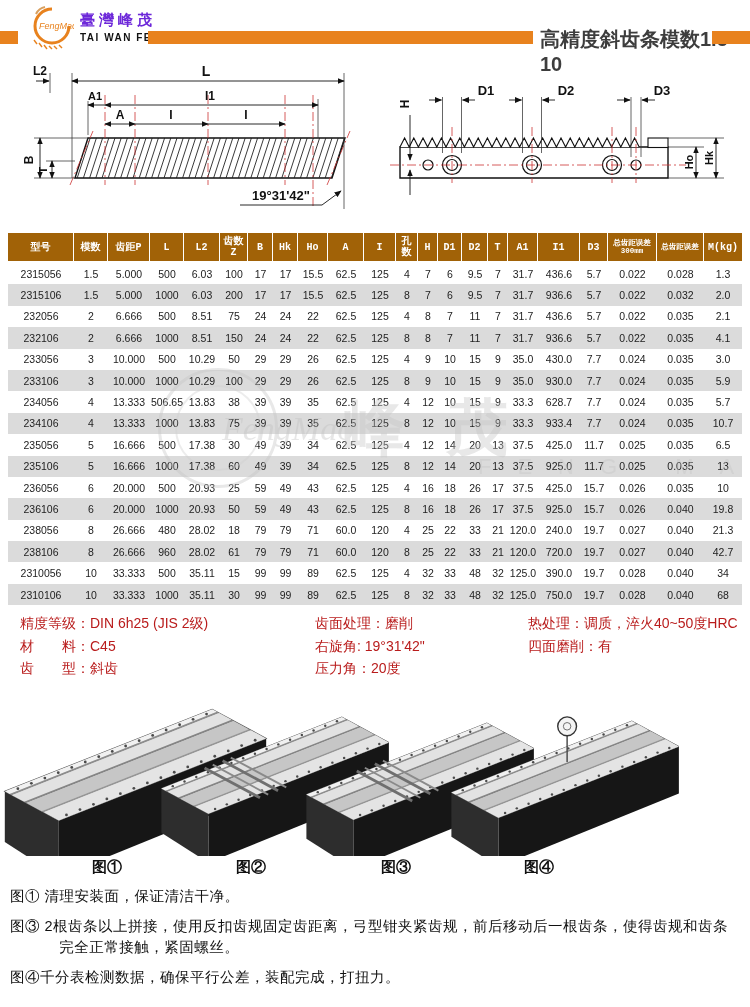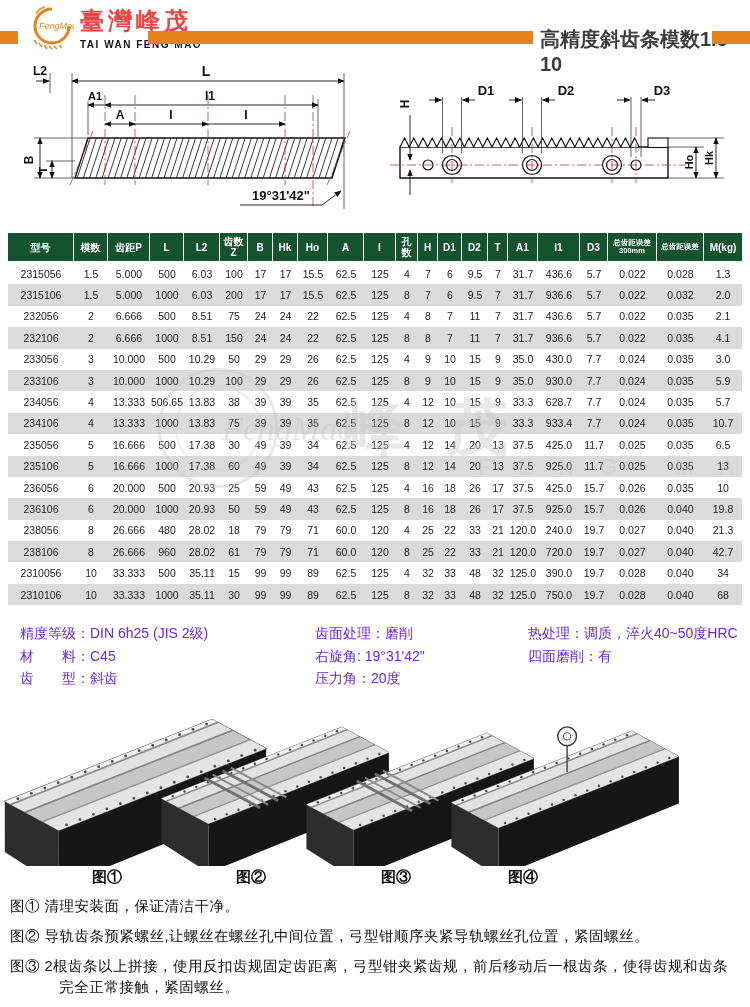--- a/index.html
+++ b/index.html
@@ -8,52 +8,52 @@
 
   
   .hdr { position:relative; height:57px; }
   .bar { position:absolute; background:#e8821e; height:13px; }
   .bar-left  { left:0;   top:31; width:18px; }
   .bar-long  { left:148px; top:31px; width:385px; }
   .bar-right { left:712px; top:31px; width:38px; }
   .bar-left{top:31px;}
   .logo { position:absolute; left:30px; top:4px; display:flex; align-items:center; }
   .logo-txt { margin-left:6px; }
-  .brand-cn { font-size:24px; font-weight:bold; letter-spacing:4px; color:#ef4444;
+  .brand-cn { font-size:15px; font-weight:bold; letter-spacing:4px; color:#6d28d9;
               font-family:Liberation Sans, sans-serif; }
   .brand-en { font-size:10px; font-weight:bold; letter-spacing:1.5px; color:#111; margin-top:2px;}
   .page-title { position:absolute; left:540px; top:26px; font-size:20px; font-weight:bold; color:#3d3d3d; }
 
   
   .drawing-wrap { height:173px; }
 
   
   .tbl-wrap { position:relative; margin:3px 8px 0 8px; }
   table { border-collapse:separate; border-spacing:0; table-layout:fixed; width:734px; }
-  th { background:#14532d; color:#fff; font-weight:bold; font-size:10px; height:30px;
+  th { background:#a16207; color:#fff; font-weight:bold; font-size:10px; height:30px;
        text-align:center; vertical-align:middle; border-right:1px solid #fff;
-       border-bottom:2px solid #fff; white-space:pre-line; line-height:1.1; padding:0 1px;}
+       border-bottom:2px solid #fff; white-space:pre-line; line-height:1.1; padding:0 1px;font-family:Liberation Mono, monospace;}
   th:last-child { border-right:none; }
   th.small { font-size:7.5px; }
   td { font-size:10.5px; height:21.4px; text-align:center; vertical-align:middle; color:#222; }
   tr.alt td { background:#dbdbdb; }
   .wm { position:absolute; left:150px; top:135px; width:460px; pointer-events:none;
         opacity:.38; color:#b9b9b9; display:flex; align-items:center; }
   .wm-gear { width:120px; height:120px; border:3px solid #c4c4c4; border-radius:50%;
              position:relative; flex:none; }
   .wm-gear:before { content:""; position:absolute; inset:14px; border:2px solid #cfcfcf; border-radius:50%; }
   .wm-script { position:absolute; left:64px; top:42px; font-size:34px; font-style:italic;
                font-family:"Liberation Serif", serif; white-space:nowrap; color:#c0c0c0; }
   .wm-cn { margin-left:66px; font-size:62px; font-weight:bold; letter-spacing:40px;
            color:#c4c4c4; font-family:"Liberation Serif", serif; white-space:nowrap;}
   .wm-en { position:absolute; left:320px; top:86px; font-size:22px; letter-spacing:26px;
            color:#c4c4c4; white-space:nowrap;}
 
   
-  .specs { position:relative; height:74px; margin-top:17px; font-size:14px; color:#6d28d9; }
+  .specs { position:relative; height:74px; margin-top:7px; font-size:14px; color:#b91c1c; }
   .spec-col { position:absolute; top:0; line-height:1.6; }
   #spec-col1 { left:20px; }
   #spec-col2 { left:315px; }
   #spec-col3 { left:528px; }
 
   
   .figs { position:relative; height:196px; }
   .fig-caption { position:absolute; top:172px; font-size:15px; font-weight:bold; color:#111; }
 
   
@@ -904,21 +904,20 @@
         <circle cx="196.8" cy="20.4" r="1.3" fill="#4a4a4a"></circle>
         <circle cx="241.8" cy="44.7" r="1.3" fill="#4a4a4a"></circle>
         <line x1="133.1" y1="59.6" x2="133.1" y2="29.6" stroke="#444" stroke-width="1.5"></line>
         <circle cx="133.1" cy="21.6" r="10" fill="#f4f4f4" stroke="#333" stroke-width="1.5"></circle>
         <circle cx="133.1" cy="21.6" r="4" fill="none" stroke="#666" stroke-width="1"></circle>
       </g>
     </svg>
   <span class="fig-caption" style="left:92px">图①</span>
   <span class="fig-caption" style="left:236px">图②</span>
   <span class="fig-caption" style="left:381px">图③</span>
-  <span class="fig-caption" style="left:508px">图④</span>
+  <span class="fig-caption" style="left:524px">图④</span>
 </div>
 
 <div class="notes" id="notes">
     <p>图① 清理安装面，保证清洁干净。</p>
-    <p>图② 导轨齿条预紧螺丝,让螺丝在螺丝孔中间位置，弓型钳顺序夹紧导轨螺丝孔位置，紧固螺丝。</p>
     <p>图③ 2根齿条以上拼接，使用反扣齿规固定齿距离，弓型钳夹紧齿规，前后移动后一根齿条，使得齿规和齿条完全正常接触，紧固螺丝。</p>
     <p>图④千分表检测数据，确保平行公差，装配完成，打扭力。</p>
   </div>
 
 </body></html>

